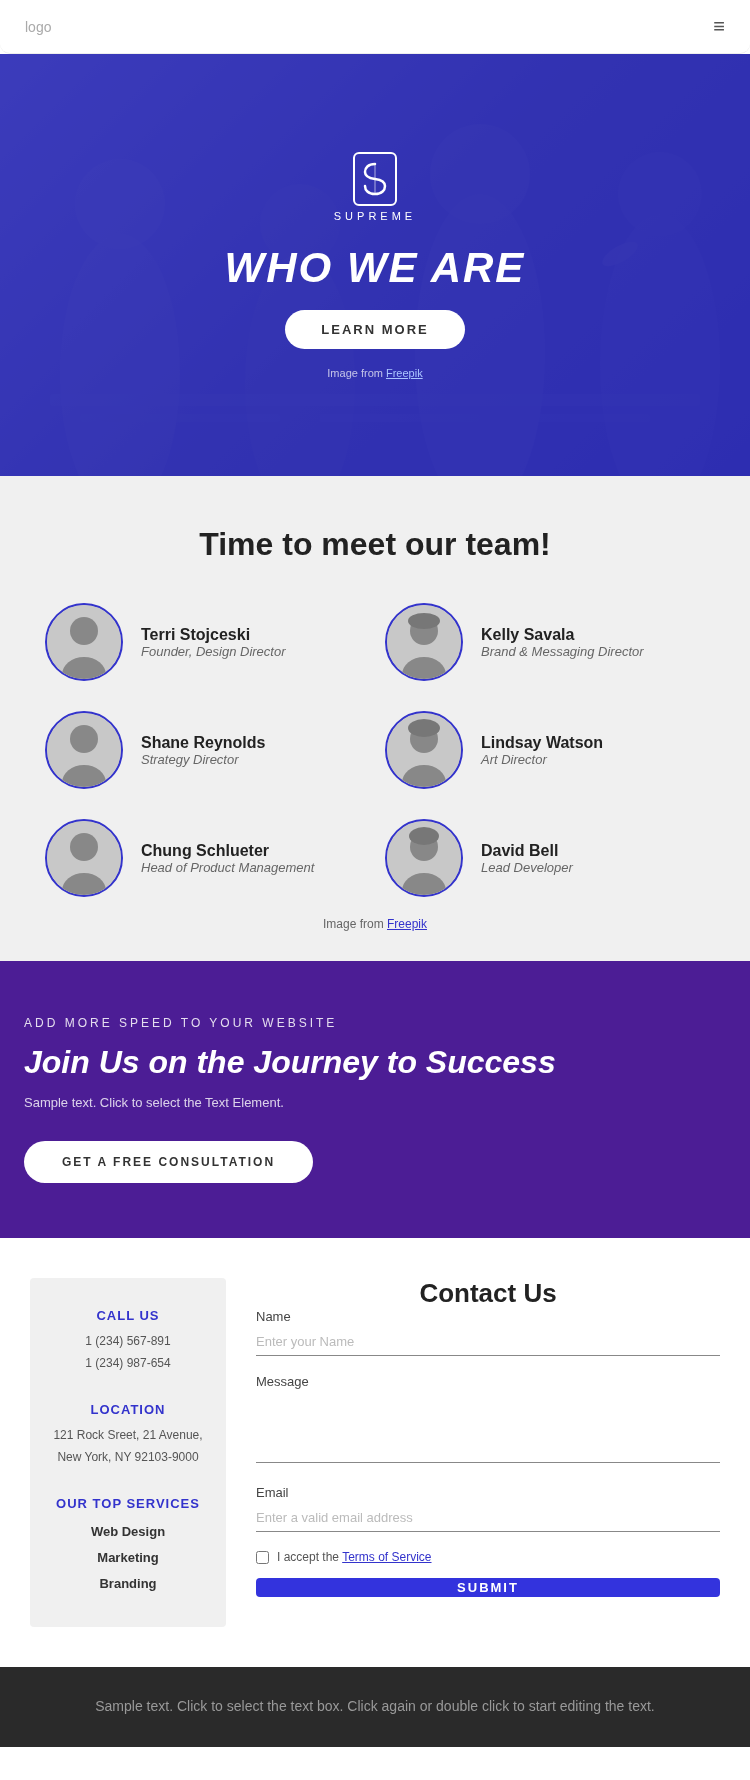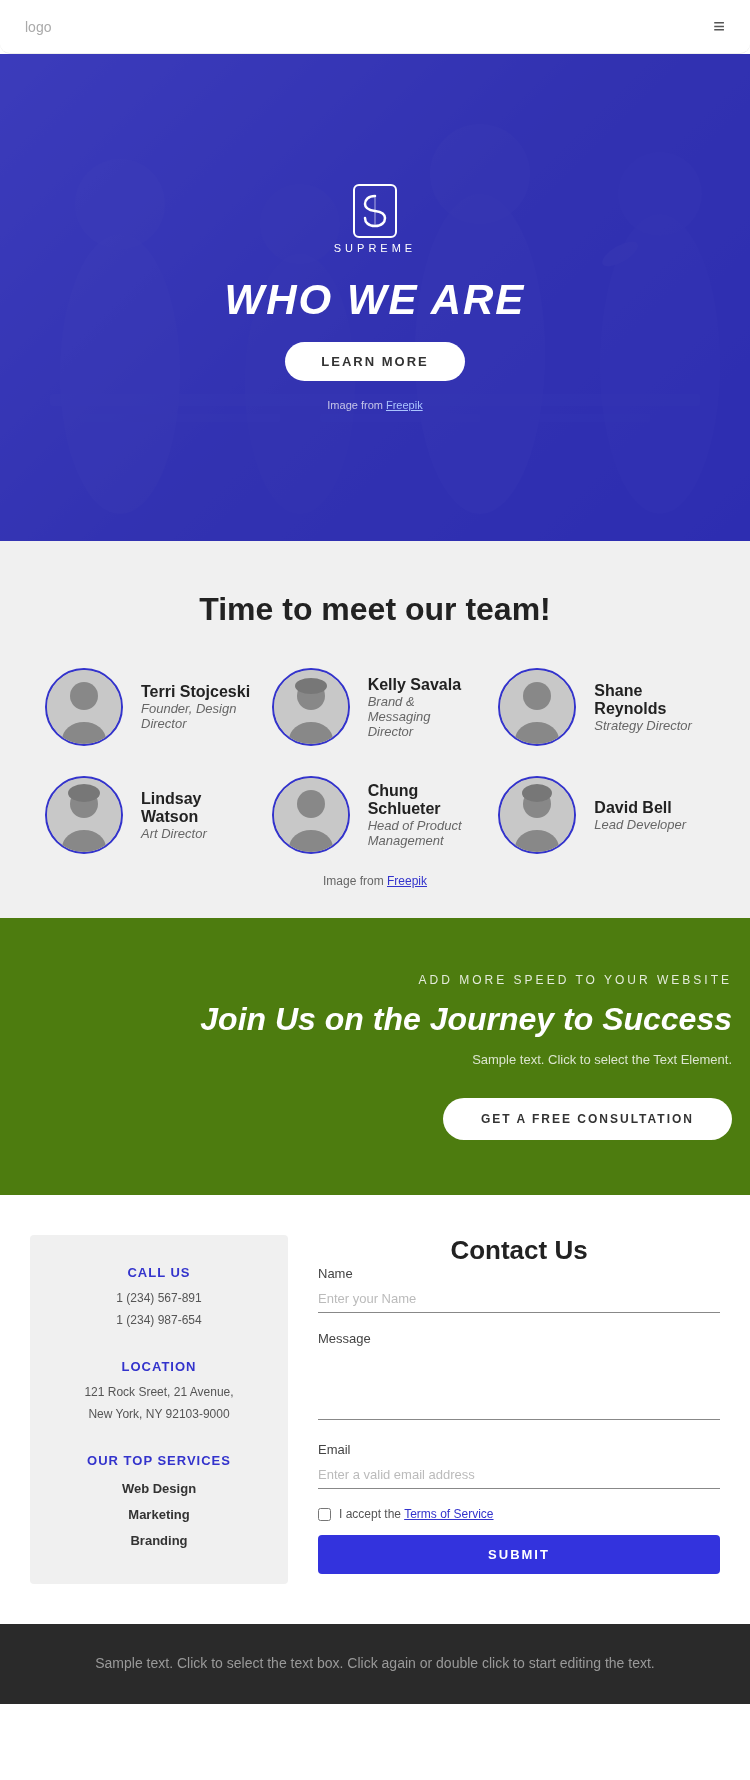--- a/index.html
+++ b/index.html
@@ -15,21 +15,21 @@
       border-bottom: 1px solid #eee;
       border-radius: 10px;
     }
     .logo-text { color: #aaa; font-size: 14px; }
     .hamburger { font-size: 20px; color: #555; cursor: pointer; }
 
     
     .hero {
       position: relative;
       width: 750px;
-      height: 487px;
+      height: 422px;
       background: #3a3aaa;
       overflow: hidden;
       display: flex;
       flex-direction: column;
       align-items: center;
       justify-content: center;
     }
     .hero-overlay {
       position: absolute;
       inset: 0;
@@ -116,21 +116,21 @@
     }
     .team-title {
       text-align: center;
       font-size: 32px;
       font-weight: 900;
       margin-bottom: 40px;
       color: #222;
     }
     .team-grid {
       display: grid;
-      grid-template-columns: 1fr 1fr 1fr;
+      grid-template-columns: 1fr 1fr;
       gap: 30px 20px;
       max-width: 660px;
       margin: 0 auto 20px;
     }
     .team-member {
       display: flex;
       align-items: center;
       gap: 18px;
     }
     .team-avatar {
@@ -146,25 +146,25 @@
       justify-content: center;
     }
     .team-info { display: flex; flex-direction: column; }
     .team-name { font-size: 16px; font-weight: bold; color: #222; }
     .team-role { font-size: 13px; color: #666; font-style: italic; }
     .team-credit { text-align: center; font-size: 12px; color: #666; margin-top: 16px; }
     .team-credit a { color: #3333cc; text-decoration: underline; }
 
     
     .cta-section {
-      background: #4d7c0f;
-      padding: 55px 18px;
+      background: #4c1d95;
+      padding: 55px 24px;
       display: flex;
       flex-direction: column;
-      align-items: flex-end;
+      align-items: flex-start;
       gap: 14px;
     }
     .cta-subtitle {
       color: rgba(255,255,255,0.85);
       font-size: 12px;
       letter-spacing: 3px;
       text-transform: uppercase;
     }
     .cta-title {
       color: #fff;
@@ -192,21 +192,21 @@
       background: #fff;
       padding: 40px 30px;
       display: flex;
       gap: 30px;
       align-items: flex-start;
     }
     .contact-info-box {
       background: #f0f0f0;
       border-radius: 4px;
       padding: 30px 20px;
-      width: 258px;
+      width: 196px;
       flex-shrink: 0;
     }
     .info-section { margin-bottom: 28px; }
     .info-section:last-child { margin-bottom: 0; }
     .info-label {
       color: #3333cc;
       font-size: 13px;
       font-weight: bold;
       letter-spacing: 1px;
       text-align: center;
@@ -247,21 +247,21 @@
     .form-check { display: flex; align-items: center; gap: 8px; margin-bottom: 14px; }
     .form-check input { accent-color: #3333cc; }
     .form-check-label { font-size: 12px; color: #555; }
     .form-check-label a { color: #3333cc; }
     .submit-btn {
       width: 100%;
       background: #3333dd;
       color: #fff;
       border: none;
       border-radius: 4px;
-      padding: 12px;
+      padding: 2px;
       font-size: 13px;
       font-weight: bold;
       letter-spacing: 2px;
       cursor: pointer;
     }
 
     
     .footer {
       background: #2a2a2a;
       padding: 28px 30px;

